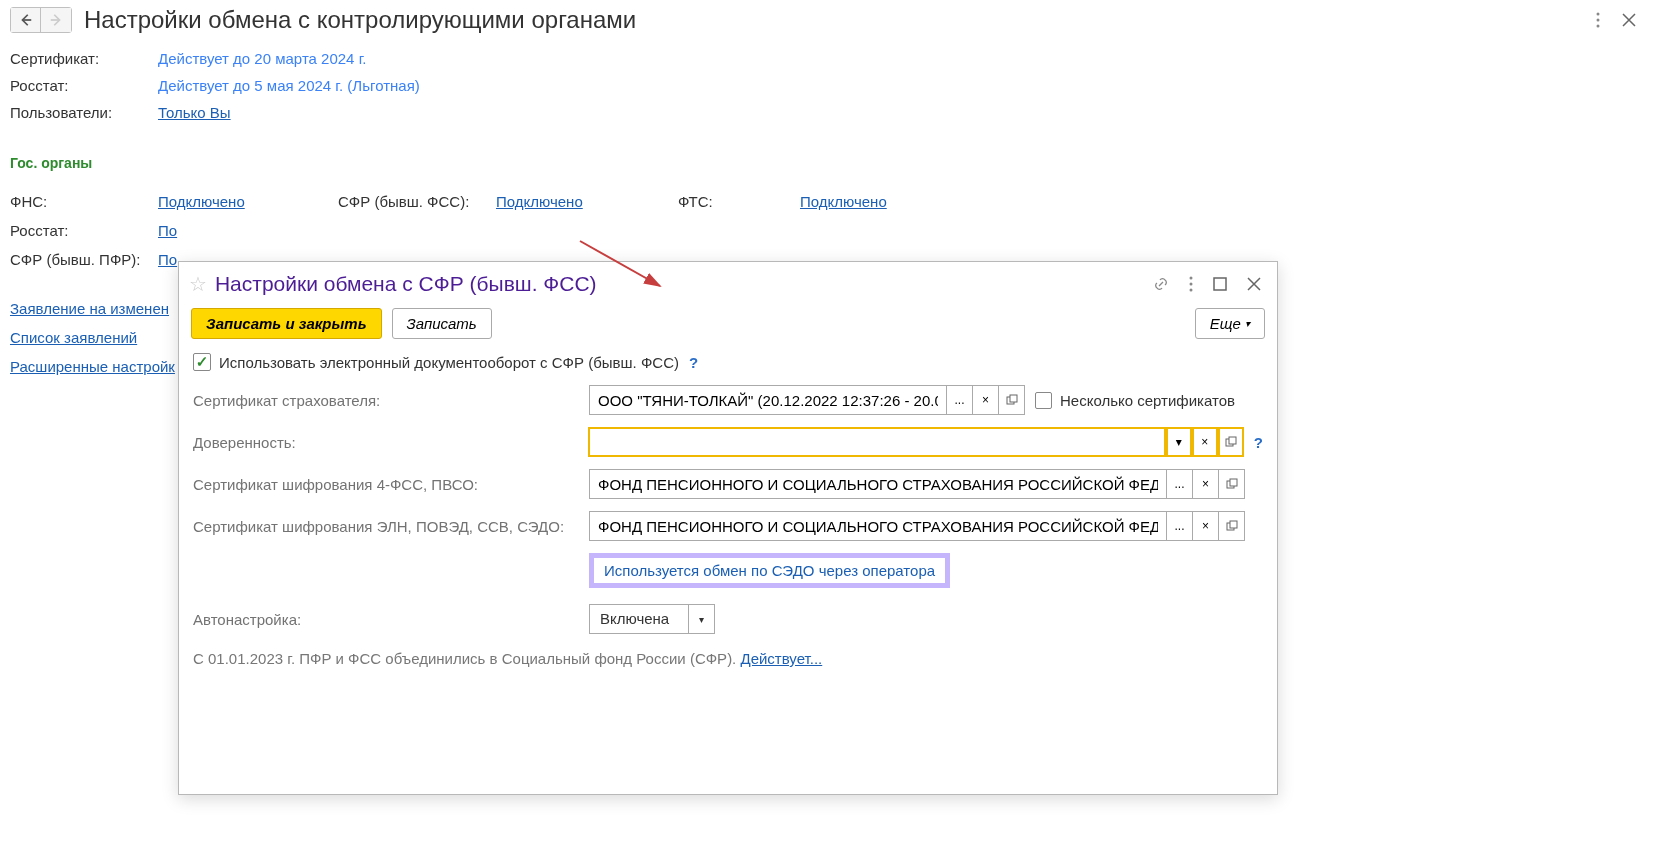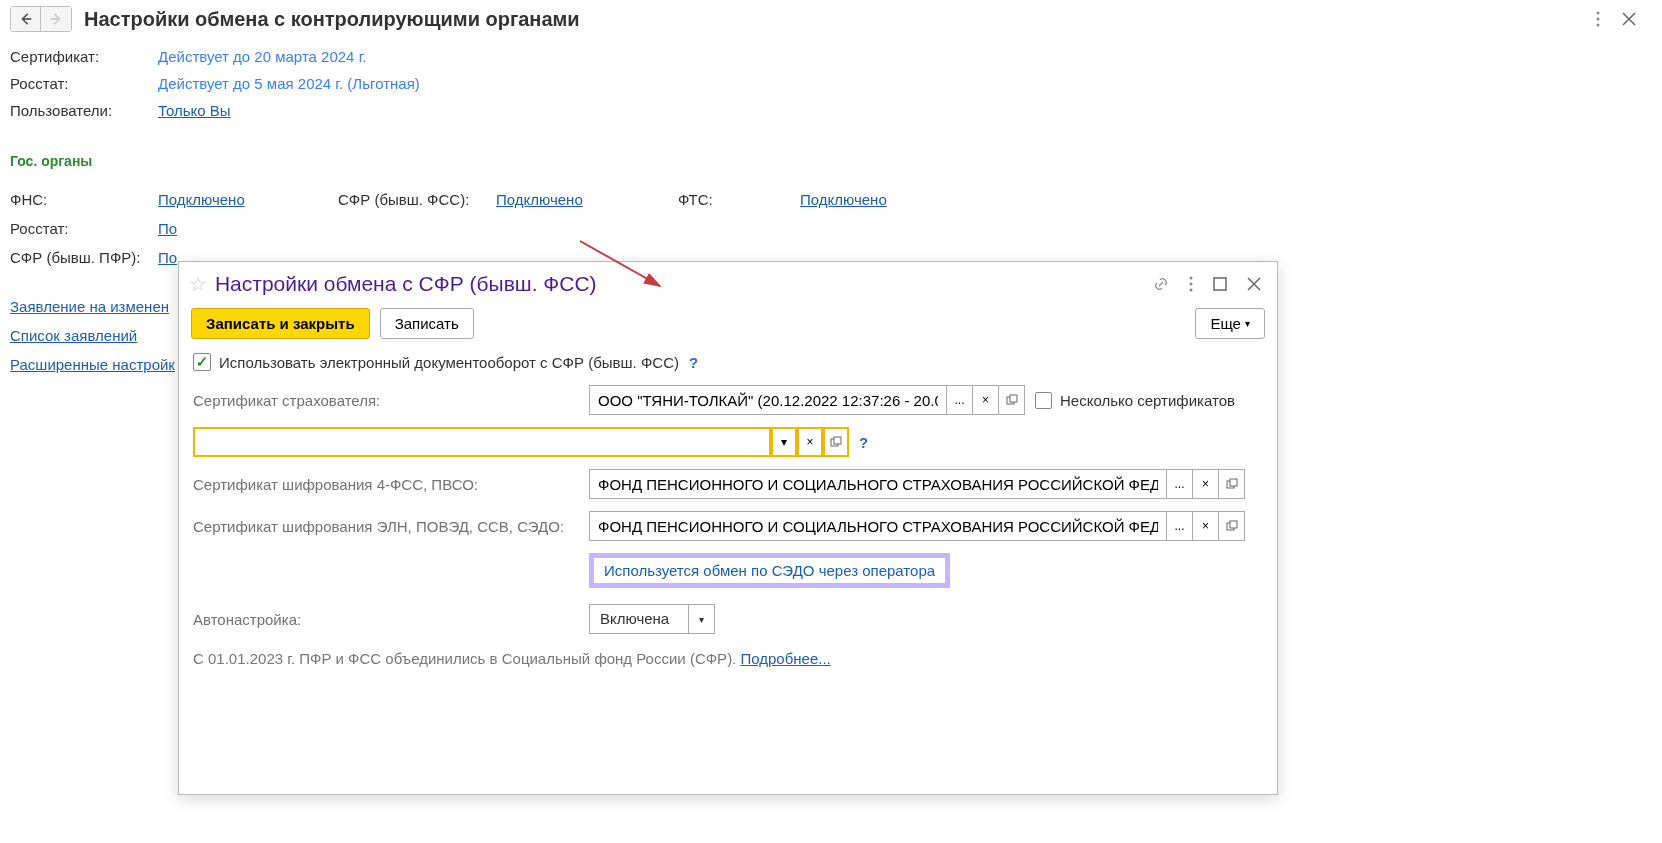--- a/index.html
+++ b/index.html
@@ -2,42 +2,42 @@
 <html><head>
 <meta charset="utf-8">
 <style>
 * { box-sizing: border-box; margin: 0; padding: 0; }
 body { font-family: Arial, sans-serif; font-size: 15px; color: #333; background: #fff; width: 1662px; height: 843px; overflow: hidden; position: relative; }
 .main-header { display: flex; align-items: center; padding: 6px 10px 10px; }
 .nav-btns { display: flex; border: 1px solid #c0c0c0; border-radius: 3px; margin-right: 12px; }
 .nav-btn { width: 30px; height: 24px; display: flex; align-items: center; justify-content: center; background: #f5f5f5; border: none; cursor: pointer; }
 .nav-btn:first-child { border-right: 1px solid #c0c0c0; }
 .nav-btn svg { width: 14px; height: 14px; }
-.main-title { font-size: 20px; font-weight: bold; color: #333; flex: 1; }
+.main-title { font-size: 24px; font-weight: normal; color: #333; flex: 1; }
 .header-actions { display: flex; gap: 18px; align-items: center; margin-right: 14px; }
 .icon-btn { background: none; border: none; cursor: pointer; padding: 2px; display: flex; align-items: center; justify-content: center; }
 .info-section { padding: 6px 10px 20px; }
 .info-row { display: flex; margin-bottom: 10px; }
 .info-label { width: 148px; color: #333; }
 .info-value { color: #3b82f6; }
 .link { color: #1a5fb4; text-decoration: underline; cursor: pointer; }
 .gov-heading { color: #2e8b2e; font-size: 14px; font-weight: bold; padding: 4px 10px 10px; }
 .gov-grid { padding: 0 10px; margin-top: 12px; }
 .gov-row { display: flex; margin-bottom: 12px; }
 .gov-cell-label { color: #333; }
 .gov-cell-link { }
 .links-list { padding: 20px 10px 0; }
 .links-list a { display: block; margin-bottom: 12px; }
 .dialog { position: absolute; left: 178px; top: 261px; width: 1100px; height: 534px; background: #fff; border: 1px solid #b8b8b8; box-shadow: 0 4px 16px rgba(0,0,0,0.15); }
 .dialog-header { display: flex; align-items: center; padding: 10px 14px 6px 10px; }
 .star { color: #ccc; font-size: 20px; margin-right: 8px; }
 .dialog-title { font-size: 21px; font-weight: normal; color: #4c1d95; flex: 1; }
 .dialog-header-actions { display: flex; gap: 16px; align-items: center; }
 .dialog-toolbar { display: flex; padding: 6px 12px 10px; gap: 10px; align-items: center; }
-.btn { border: 1px solid #aaa; border-radius: 3px; padding: 6px 14px; font-size: 15px; cursor: pointer; background: #fff; }
+.btn { border: 1px solid #aaa; border-radius: 3px; padding: 6px 14px; font-size: 15px; cursor: pointer; background: #fff; font-style: italic; }
 .btn-primary { background: #ffd700; border-color: #d4a800; font-weight: bold; }
 .btn-more { margin-left: auto; display: flex; align-items: center; gap: 4px; }
 .dialog-body { padding: 4px 14px; }
 .check-row { display: flex; align-items: center; margin-bottom: 14px; }
 .checkbox { width: 18px; height: 18px; border: 1px solid #888; border-radius: 2px; display: flex; align-items: center; justify-content: center; margin-right: 8px; background: #fff; }
 .checkbox.checked::after { content: '✓'; color: #2e8b2e; font-weight: bold; font-size: 15px; }
 .help-icon { color: #2a6dc9; margin-left: 10px; font-weight: bold; cursor: pointer; }
 .form-row { display: flex; align-items: center; margin-bottom: 12px; }
 .form-label { width: 396px; color: #737373; }
 .input-wrap { display: flex; align-items: center; }
@@ -195,20 +195,21 @@
               <rect x="1" y="3" width="7" height="7" stroke="#666" fill="none"></rect>
               <rect x="4" y="1" width="7" height="7" stroke="#666" fill="#fff"></rect>
             </svg>
           </button>
       </div>
       <div class="second-checkbox"></div>
       <span>Несколько сертификатов</span>
     </div>
 
     <div class="form-row">
+      <div class="form-label">Доверенность:</div>
       <div class="input-wrap">
         <input class="text-input highlight-yellow" style="width: 578px; border-right: none;" value="">
         <button class="input-btn highlight-yellow" style="border-left:none;border-right:none">▾</button>
         <button class="input-btn highlight-yellow" style="border-left:none;border-right:none">×</button>
         <button class="input-btn highlight-yellow" style="border-left:none">
             <svg width="12" height="12" viewBox="0 0 12 12">
               <rect x="1" y="3" width="7" height="7" stroke="#666" fill="none"></rect>
               <rect x="4" y="1" width="7" height="7" stroke="#666" fill="#fff"></rect>
             </svg>
           </button>
@@ -254,16 +255,16 @@
 
     <div class="form-row">
       <div class="form-label">Автонастройка:</div>
       <div class="select-wrap">
         <div class="select-box">Включена</div>
         <div class="select-arrow">▾</div>
       </div>
     </div>
 
     <div class="footnote">
-      <span>С 01.01.2023 г. ПФР и ФСС объединились в Социальный фонд России (СФР). </span><a class="link">Подробнее...</a>
+      <span>С 01.01.2023 г. ПФР и ФСС объединились в Социальный фонд России (СФР). </span><a class="link">Действует...</a>
     </div>
   </div>
 </div>
 
 </body></html>

